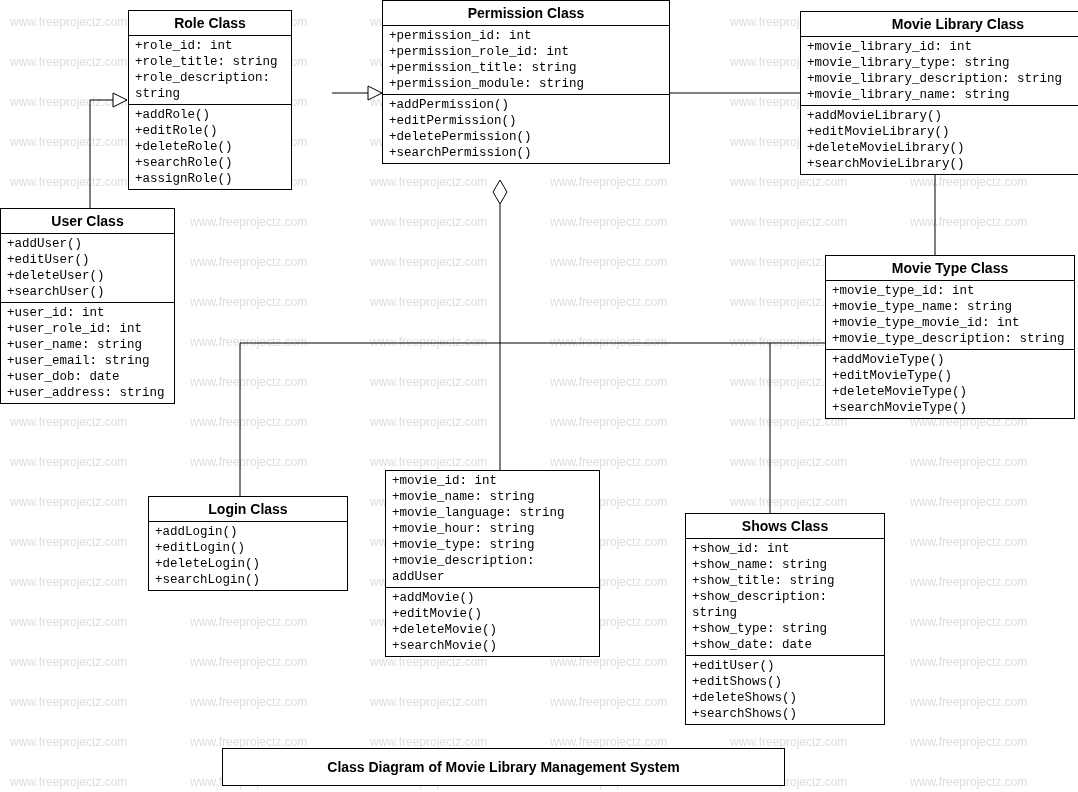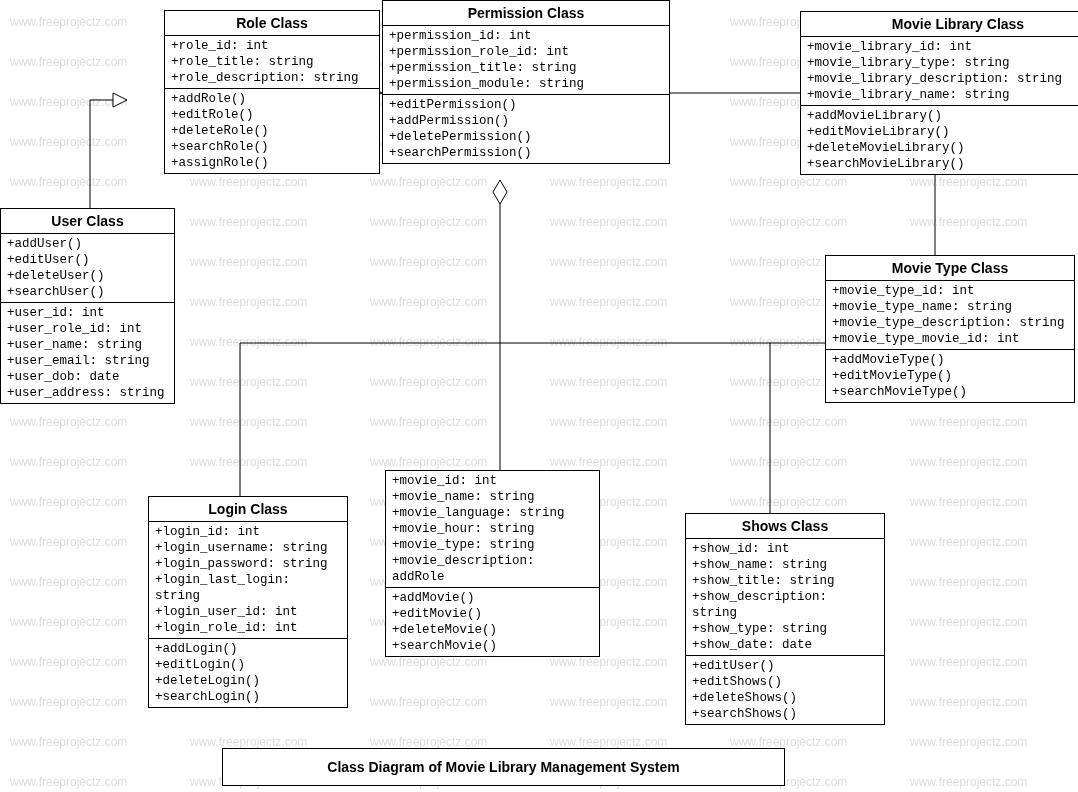--- a/index.html
+++ b/index.html
@@ -205,21 +205,21 @@
 
   <line x1="500" y1="343" x2="500" y2="470" stroke="#000"></line>
 
   <line x1="770" y1="343" x2="770" y2="513" stroke="#000"></line>
 
   <line x1="825" y1="343" x2="825" y2="343" stroke="#000"></line>
 
   <line x1="935" y1="167" x2="935" y2="255" stroke="#000"></line>
 </svg>
 
-<div class="class-box" style="left:128px; top:10px; width:216px;margin-left:36px;">
+<div class="class-box" style="left:128px; top:10px; width:164px;">
   <div class="class-title">Role Class</div>
   <div class="class-section">
       <div>+role_id: int</div>
       <div>+role_title: string</div>
       <div>+role_description: string</div>
     </div>
   <div class="class-section">
       <div>+addRole()</div>
       <div>+editRole()</div>
       <div>+deleteRole()</div>
@@ -230,22 +230,22 @@
 
 <div class="class-box" style="left:382px; top:0px; width:288px;">
   <div class="class-title">Permission Class</div>
   <div class="class-section">
       <div>+permission_id: int</div>
       <div>+permission_role_id: int</div>
       <div>+permission_title: string</div>
       <div>+permission_module: string</div>
     </div>
   <div class="class-section">
+      <div>+addPermission()</div>
       <div>+editPermission()</div>
-      <div>+addPermission()</div>
       <div>+deletePermission()</div>
       <div>+searchPermission()</div>
     </div>
 </div>
 
 <div class="class-box" style="left:800px; top:3px; width:316px;margin-top:8px;">
   <div class="class-title">Movie Library Class</div>
   <div class="class-section">
       <div>+movie_library_id: int</div>
       <div>+movie_library_type: string</div>
@@ -276,56 +276,49 @@
       <div>+user_dob: date</div>
       <div>+user_address: string</div>
     </div>
 </div>
 
 <div class="class-box" style="left:825px; top:255px; width:250px;">
   <div class="class-title">Movie Type Class</div>
   <div class="class-section">
       <div>+movie_type_id: int</div>
       <div>+movie_type_name: string</div>
+      <div>+movie_type_movie_id: int</div>
       <div>+movie_type_description: string</div>
-      <div>+movie_type_movie_id: int</div>
     </div>
   <div class="class-section">
       <div>+addMovieType()</div>
       <div>+editMovieType()</div>
+      <div>+deleteMovieType()</div>
       <div>+searchMovieType()</div>
     </div>
 </div>
 
 <div class="class-box" style="left:148px; top:496px; width:200px;">
   <div class="class-title">Login Class</div>
-  <div class="class-section">
-      <div>+login_id: int</div>
-      <div>+login_username: string</div>
-      <div>+login_password: string</div>
-      <div>+login_last_login: string</div>
-      <div>+login_user_id: int</div>
-      <div>+login_role_id: int</div>
-    </div>
   <div class="class-section">
       <div>+addLogin()</div>
       <div>+editLogin()</div>
       <div>+deleteLogin()</div>
       <div>+searchLogin()</div>
     </div>
 </div>
 
 <div class="class-box" style="left:385px; top:470px; width:215px;">
   <div class="class-section">
       <div>+movie_id: int</div>
       <div>+movie_name: string</div>
       <div>+movie_language: string</div>
       <div>+movie_hour: string</div>
       <div>+movie_type: string</div>
-      <div>+movie_description: addRole</div>
+      <div>+movie_description: addUser</div>
     </div>
   <div class="class-section">
       <div>+addMovie()</div>
       <div>+editMovie()</div>
       <div>+deleteMovie()</div>
       <div>+searchMovie()</div>
     </div>
 </div>
 
 <div class="class-box" style="left:685px; top:513px; width:200px;">

